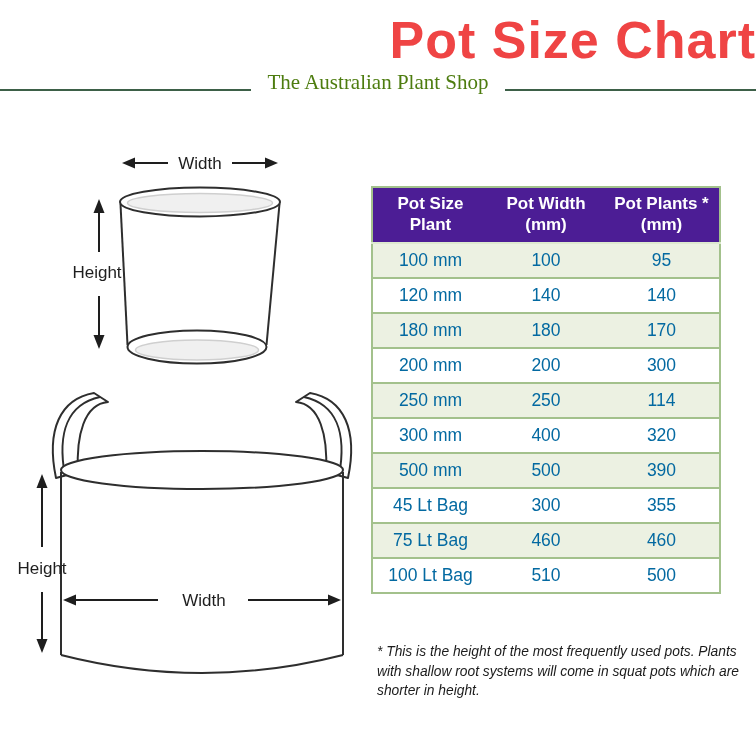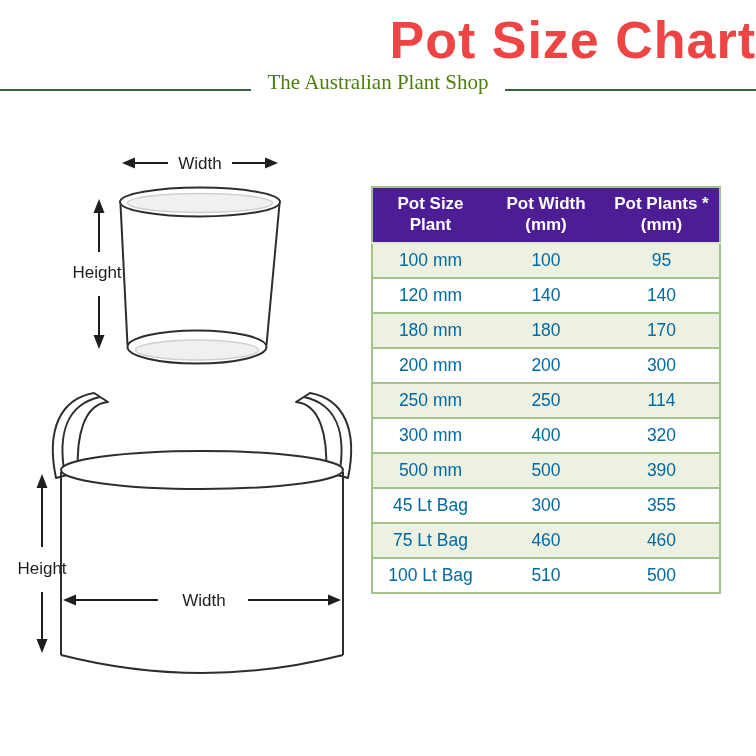--- a/index.html
+++ b/index.html
@@ -174,14 +174,15 @@
         <td>460</td>
       </tr>
       <tr>
         <td>100 Lt Bag</td>
         <td>510</td>
         <td>500</td>
       </tr>
     </tbody>
   </table>
 
+  <p class="footnote">* This is the height of the most frequently used pots. Plants with shallow root systems will come in squat pots which are shorter in height.</p>
 
 </div>
 
 </body></html>

